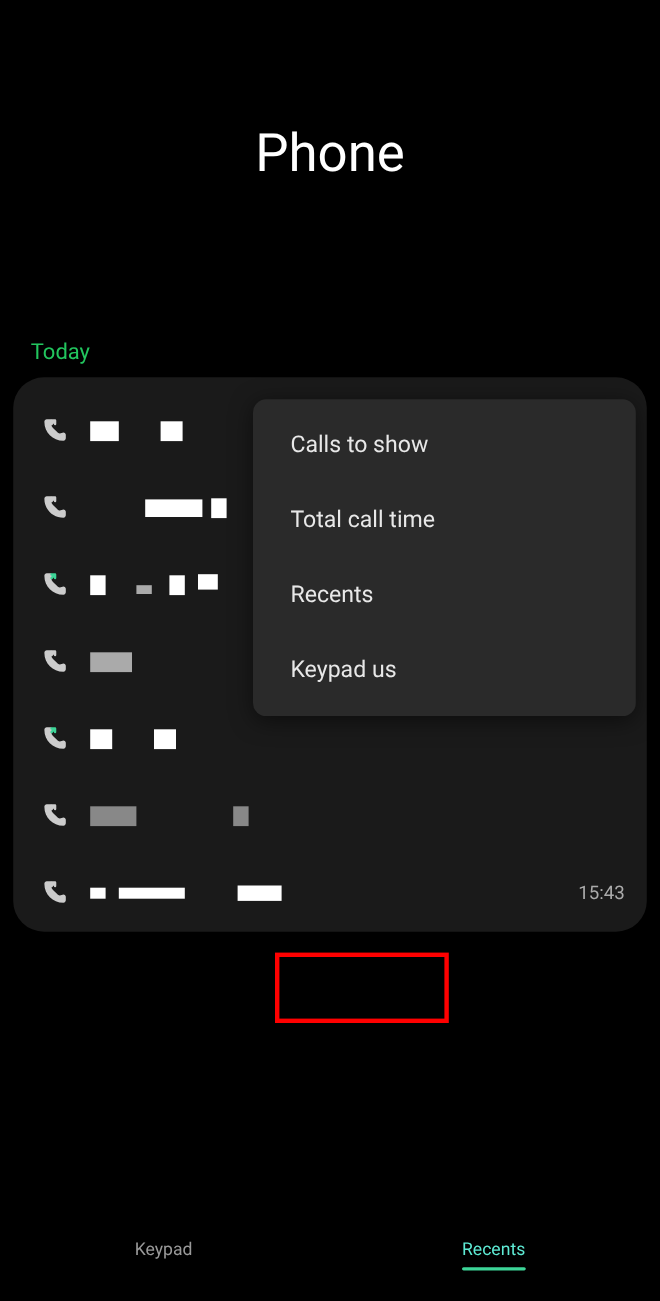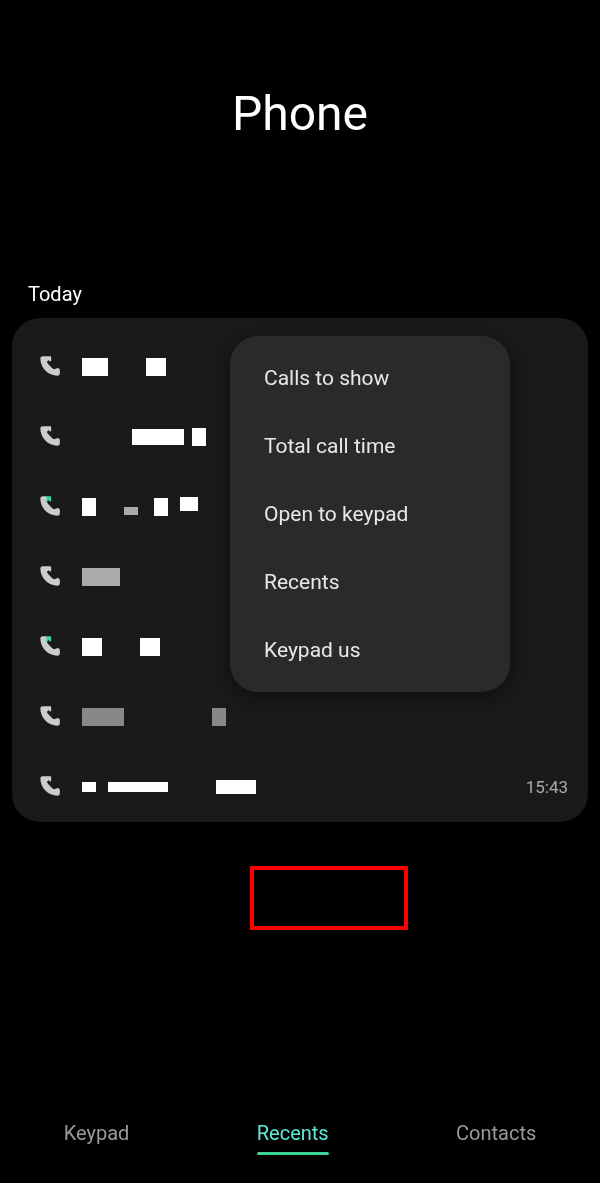--- a/index.html
+++ b/index.html
@@ -10,32 +10,32 @@
     body {
       width: 600px;
       height: 1183px;
       background: #000;
       font-family: -apple-system, BlinkMacSystemFont, 'Segoe UI', Roboto, sans-serif;
       color: #fff;
       position: relative;
       overflow: hidden;
     }
     .header {
-      padding-top: 85px;
+      padding-top: 110px;
       text-align: center;
     }
     .header-title {
       font-size: 48px;
       font-weight: 400;
       color: #fff;
     }
     .section-header {
       padding: 140px 0 12px 28px;
       font-size: 20px;
-      color: #ffffff;
+      color: #22c55e;
     }
     .call-list {
       background: #1a1a1a;
       border-radius: 28px;
       margin: 0 12px;
       padding: 14px 0;
     }
     .call-item {
       display: flex;
       align-items: center;
@@ -81,46 +81,46 @@
       bottom: 0;
       left: 0;
       right: 0;
       display: flex;
       justify-content: space-around;
       align-items: center;
       padding: 22px 0 32px;
       background: #000;
     }
     .tab {
-      font-size: 20px;
+      font-size: 16px;
       color: #999;
       padding: 6px 0;
       position: relative;
       margin-top: 44px;
     }
     .tab.active {
       color: #5eead4;
     }
     .tab.active::after {
       content: '';
       position: absolute;
       bottom: -4px;
       left: 0;
       right: 0;
       height: 3px;
       background: #3dd598;
       border-radius: 2px;
     }
     .overflow-menu {
       position: absolute;
-      top: 336px;
+      top: 363px;
       left: 230px;
-      width: 280px;
+      width: 348px;
       background: #2a2a2a;
-      border-radius: 28px;
+      border-radius: 12px;
       padding: 8px 0;
       box-shadow: 0 4px 20px rgba(0,0,0,0.5);
       z-index: 10;
     }
     .menu-item {
       padding: 22px 34px;
       font-size: 21px;
       color: #e8e8e8;
       cursor: pointer;
     }
@@ -239,24 +239,22 @@
       <span class="redact-block" style="width:60px;height:10px;margin-left:4px;"></span>
       <span class="redact-block" style="width:40px;height:14px;margin-left:40px;"></span>
     </div>
     <span class="call-time">15:43</span>
   </div>
 </div>
 
 <div class="overflow-menu">
   <div class="menu-item">Calls to show</div>
   <div class="menu-item">Total call time</div>
-  <div class="menu-item">Open to keypad</div>
   <div class="menu-item highlighted">Recents</div>
   <div class="menu-item">Keypad us</div>
 </div>
 
 <div class="highlight-box"></div>
 
 <div class="bottom-tabs">
   <div class="tab">Keypad</div>
   <div class="tab active">Recents</div>
-  <div class="tab">Contacts</div>
 </div>
 
 </body></html>

